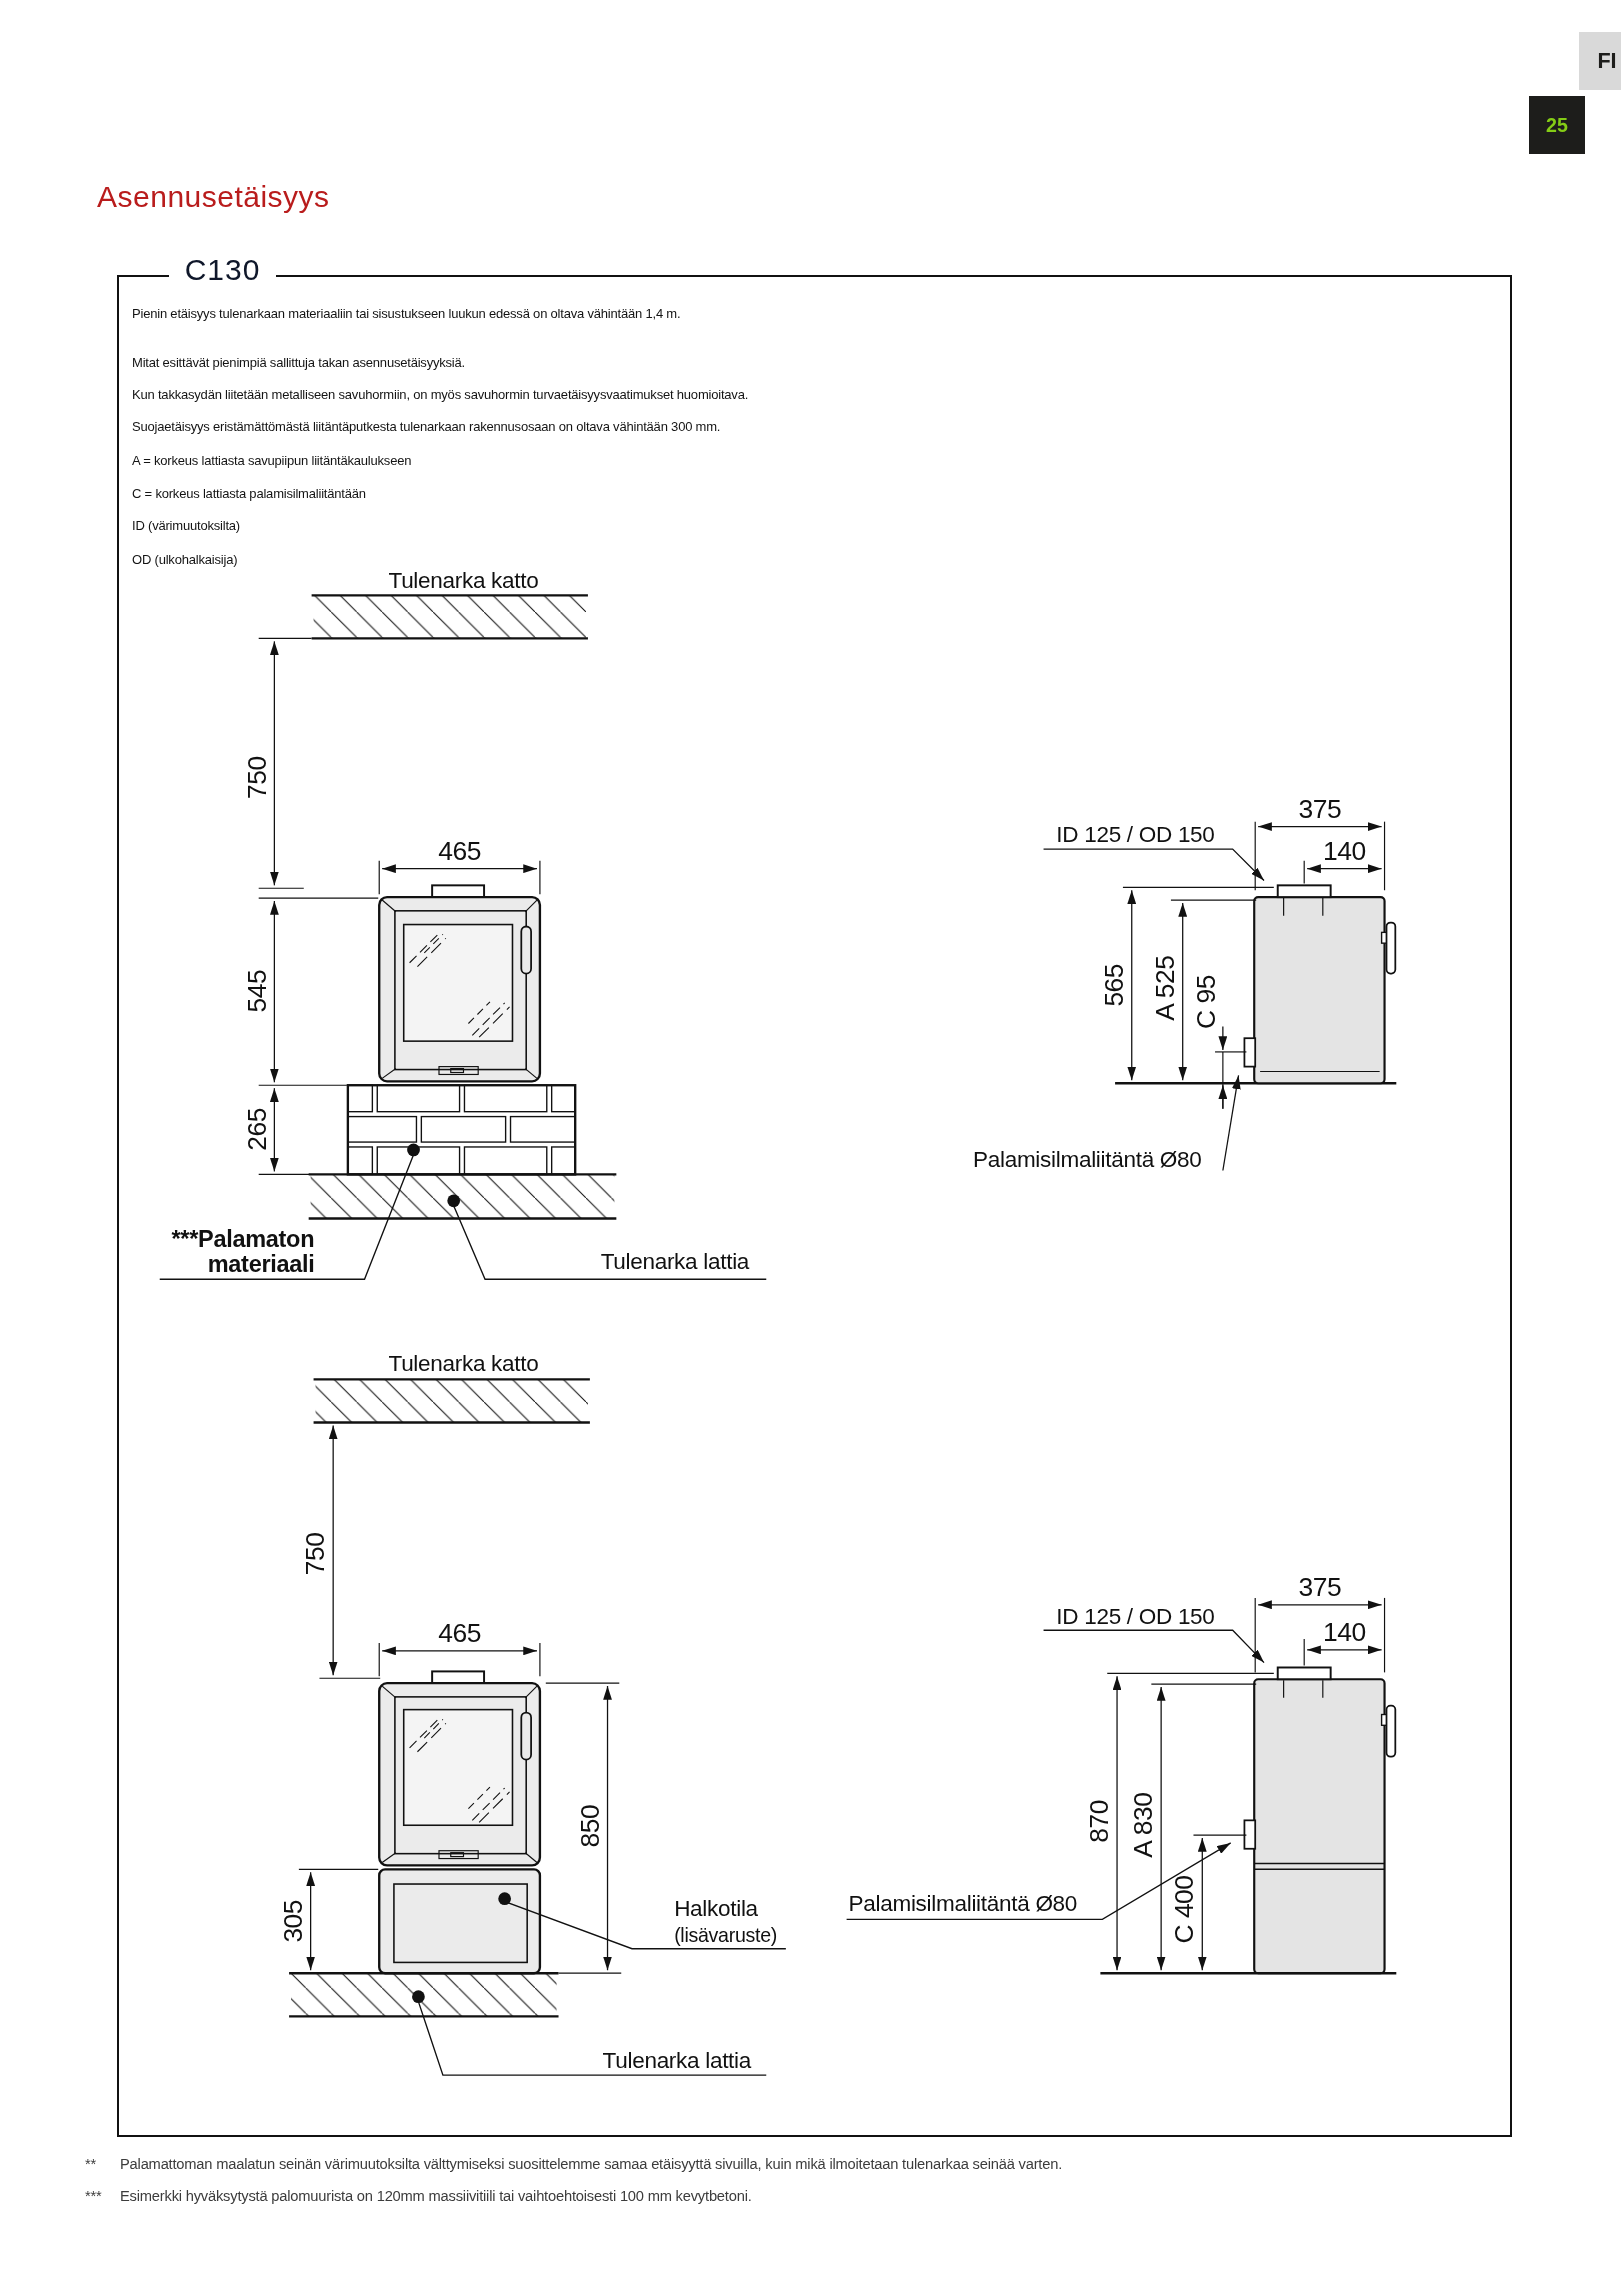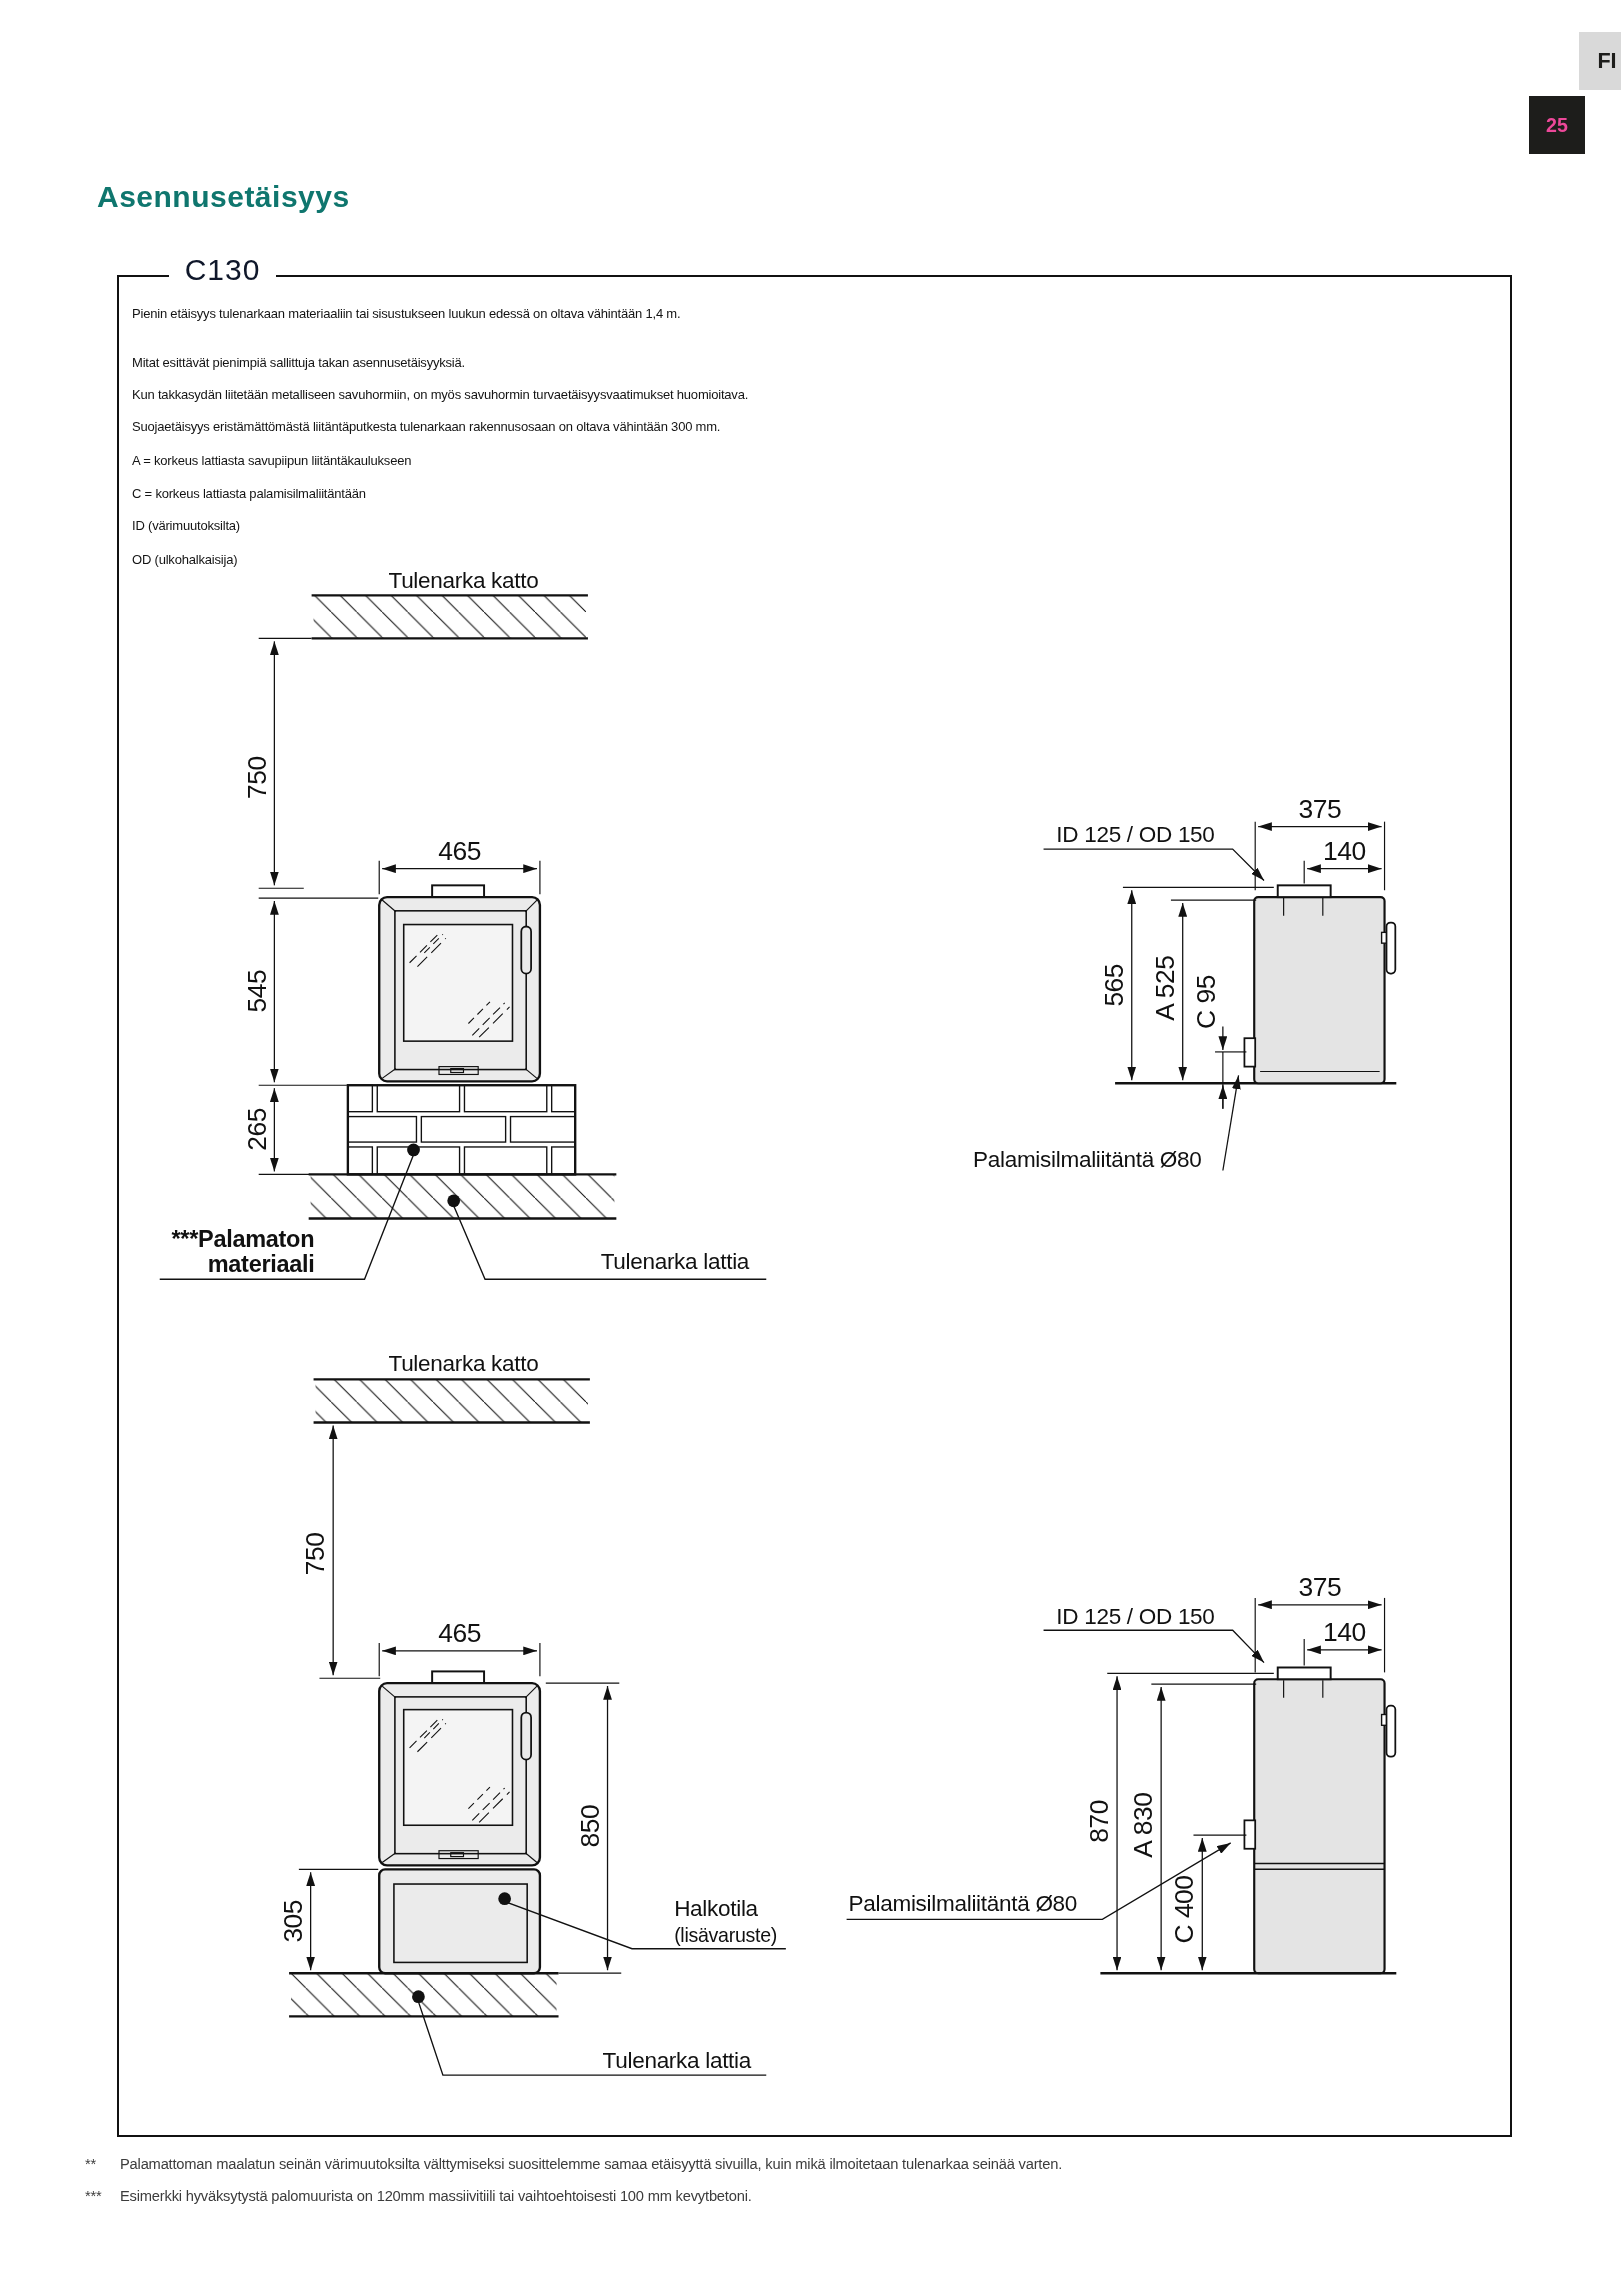--- a/index.html
+++ b/index.html
@@ -1,23 +1,23 @@
 <!DOCTYPE html>
 <html><head>
 <meta charset="utf-8">
 <style>
   html,body{margin:0;padding:0;background:#ffffff;}
   body{width:1621px;height:2293px;position:relative;font-family:"Liberation Sans",sans-serif;color:#1a1a1a;}
   .abs{position:absolute;}
   
   .badge{width:56px;height:58px;display:flex;align-items:center;justify-content:center;font-weight:bold;}
   .badge-fi{left:1579px;top:32px;background:#d9d9d9;color:#1d1d1b;font-size:21.6px;}
-  .badge-page{left:1529px;top:96px;background:#1d1d1b;color:#ec4899;font-size:19.6px;}
-  
-  .page-title{left:97px;top:180px;font-size:30px;font-weight:700;color:#0f766e;letter-spacing:0.5px;}
+  .badge-page{left:1529px;top:96px;background:#1d1d1b;color:#84cc16;font-size:19.6px;}
+  
+  .page-title{left:97px;top:180px;font-size:30px;font-weight:400;color:#b91c1c;letter-spacing:0.5px;}
   
   .frame{left:117px;top:275px;width:1391px;height:1858px;border:2px solid #111;}
   .frame-label{left:169px;top:253px;background:#ffffff;padding:0 15.7px;font-size:30px;font-weight:300;color:#0f172a;letter-spacing:1px;}
   
   .bodytext{left:132px;font-size:13px;letter-spacing:-0.2px;white-space:nowrap;color:#141414;}
   .p1{top:306px;} .p2{top:355px;} .p3{top:387px;} .p4{top:419px;}
   .la{top:453px;} .lc{top:486px;} .lid{top:518px;} .lod{top:552px;text-align:center;}
   
   .footnote{left:85px;display:flex;font-size:14.7px;color:#3c3c3c;white-space:nowrap;letter-spacing:-0.2px;}
   .fn1{top:2156px;} .fn2{top:2188px;}

